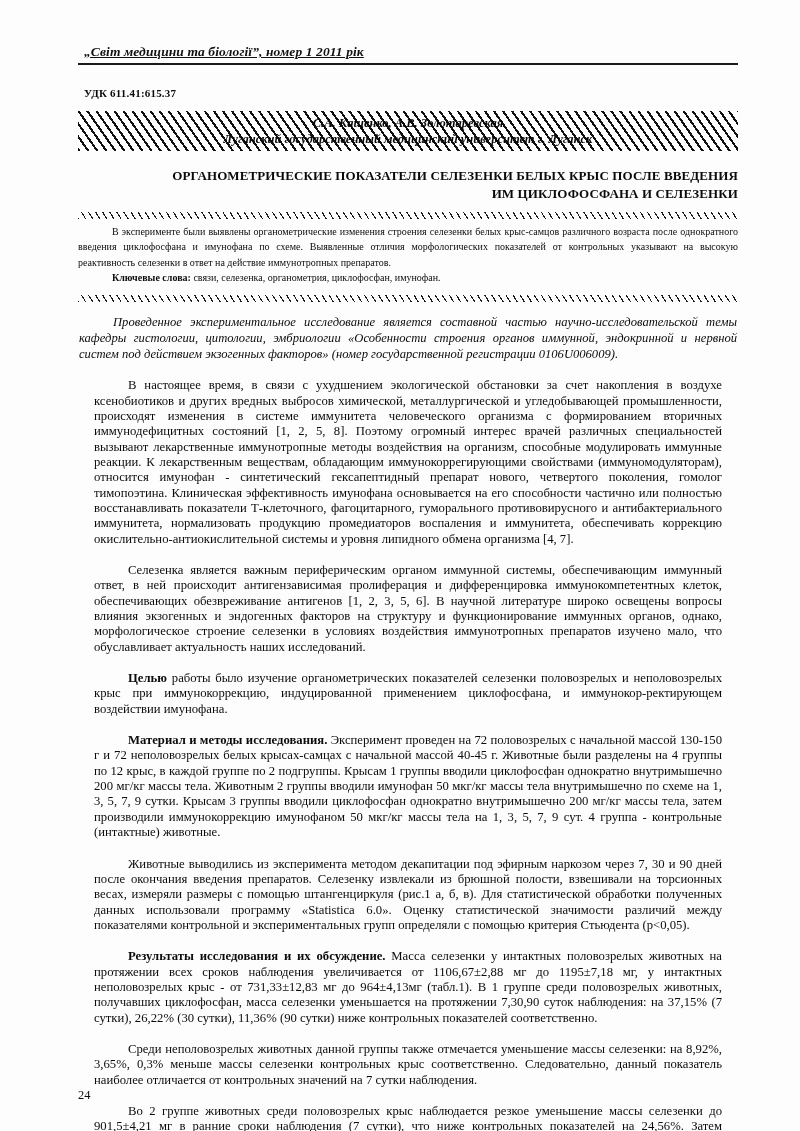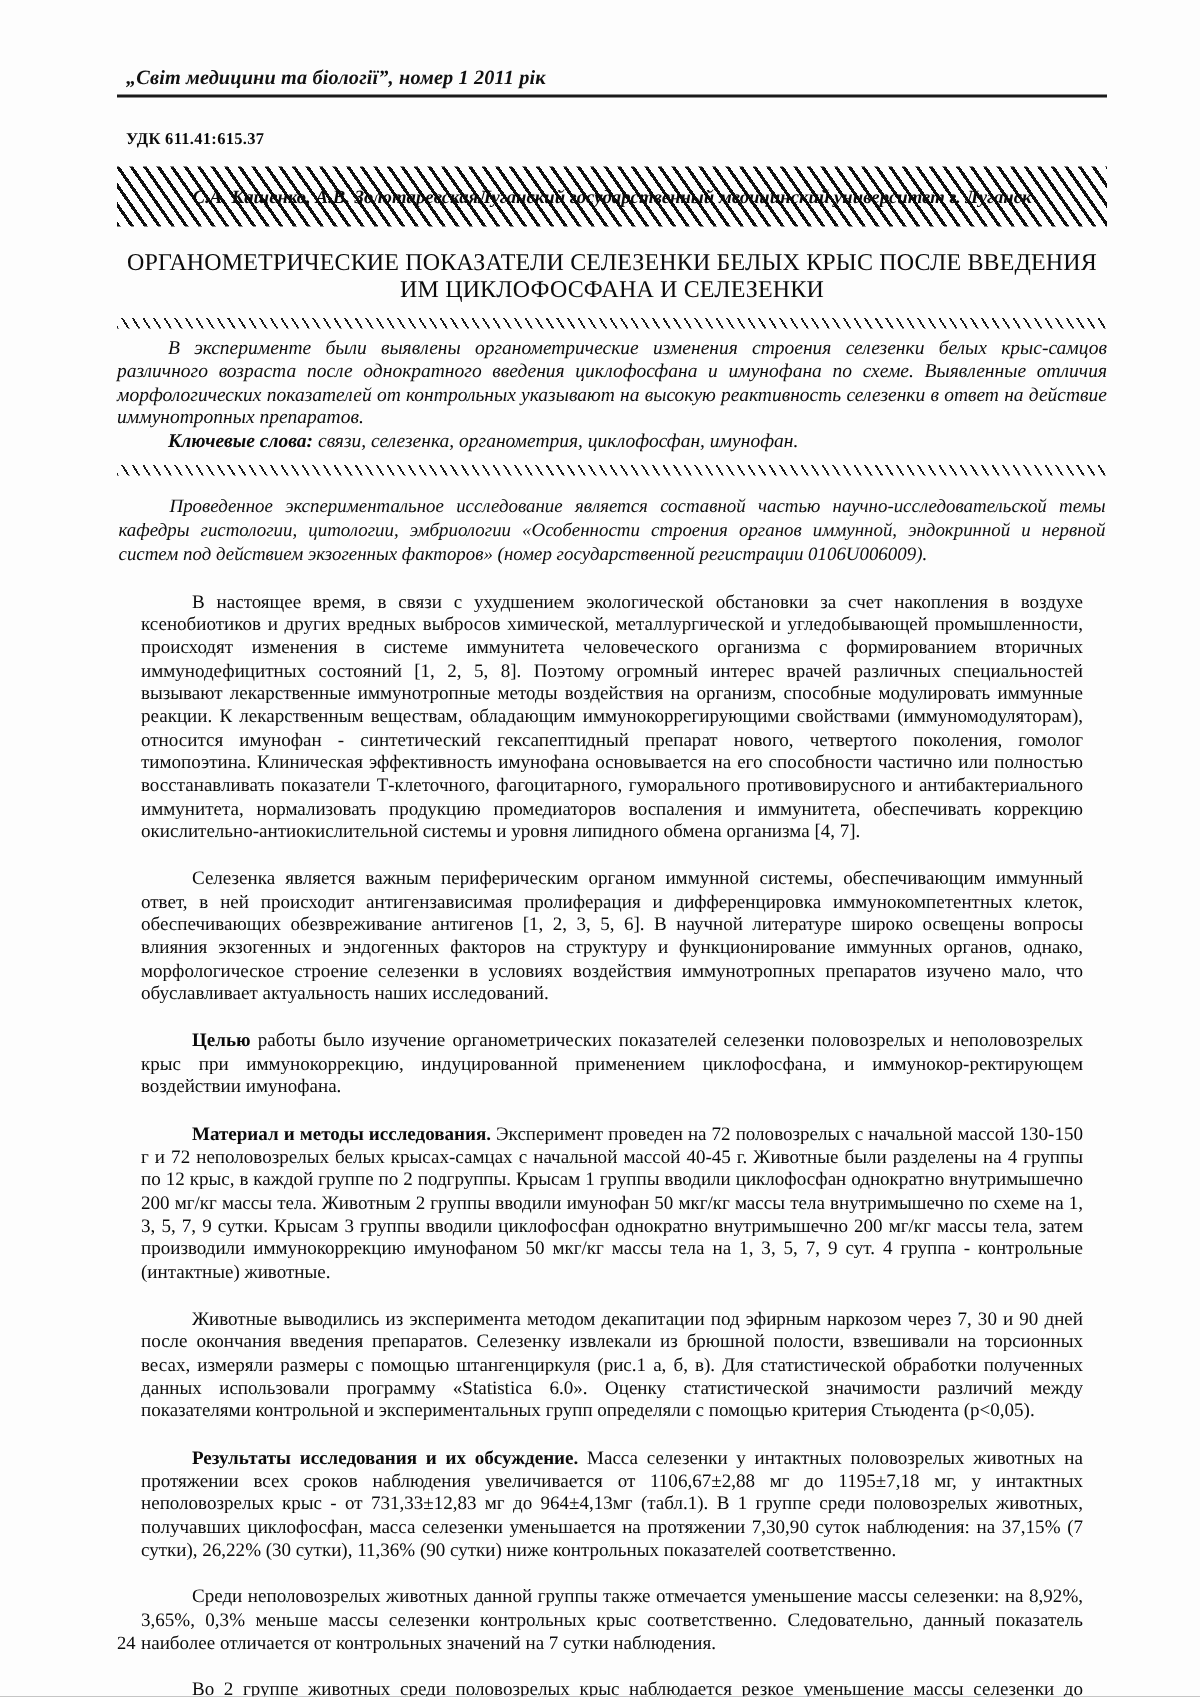--- a/index.html
+++ b/index.html
@@ -33,20 +33,21 @@
   }
 
   
   .running-head {
     font-style: italic;
     font-weight: bold;
     font-size: 13.5px;
     letter-spacing: 0.1px;
     color: #111;
     padding-left: 6px;
+    text-decoration: underline;
   }
   .head-rule {
     margin-top: 3px;
     border-bottom: 2px solid #1a1a1a;
     height: 0;
   }
 
   
   .udc {
     margin-top: 22px;
@@ -67,64 +68,63 @@
       #101010 2.1px,
       #ffffff 2.1px,
       #ffffff 7.4px
     );
     overflow: hidden;
   }
   .hatch-text {
     position: absolute;
     inset: 0;
     display: flex;
-    flex-direction: row;
+    flex-direction: column;
     align-items: center;
     justify-content: center;
     font-style: italic;
     font-weight: bold;
     font-size: 12.5px;
     line-height: 16px;
     color: #0a0a0a;
     text-align: center;
     mix-blend-mode: darken;
     white-space: nowrap;
   }
 
   
   .article-title {
     margin-top: 16px;
-    text-align: center;
-    font-weight: normal;
-    font-size: 16px;
+    text-align: right;
+    font-weight: bold;
+    font-size: 13px;
     line-height: 18px;
     letter-spacing: 0.1px;
   }
 
   
   .dash-rule {
     height: 7px;
     margin: 9px 0 0 0;
     background-image: repeating-linear-gradient(
       58deg,
       #1b1b1b 0px,
       #1b1b1b 1.15px,
       rgba(255,255,255,0) 1.15px,
       rgba(255,255,255,0) 6.0px
     );
   }
 
   
   .abstract {
     margin-top: 5px;
-    font-size: 13px;
+    font-size: 10px;
     line-height: 15.4px;
     text-align: justify;
     text-justify: inter-word;
-    font-style: italic;
   }
   .abstract p { margin: 0; text-indent: 34px; }
   .kw { margin-top: 1px; }
   .kw b { font-weight: bold; }
 
   
   .note {
     margin-top: 12px;
     font-style: italic;
     font-size: 12.6px;

